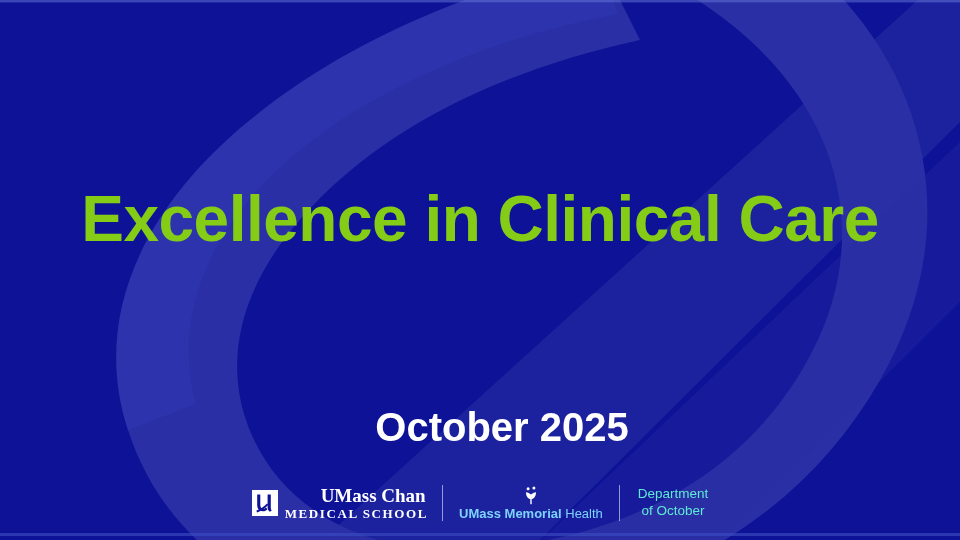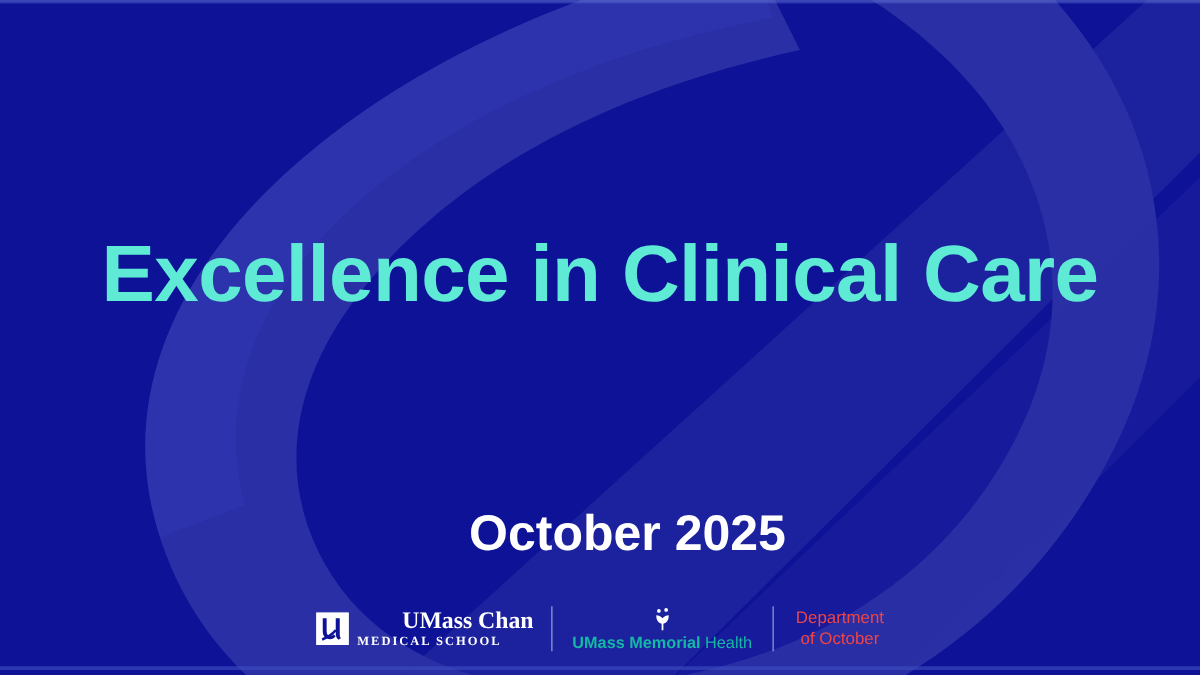--- a/index.html
+++ b/index.html
@@ -33,21 +33,21 @@
     width: 960px;
     text-align: center;
   }
   .slide-title {
     margin: 0;
     font-family: "Liberation Sans", sans-serif;
     font-size: 64px;
     font-weight: 700;
     letter-spacing: -0.5px;
     line-height: 1.05;
-    color: #5eead4;
+    color: #84cc16;
     white-space: nowrap;
   }
 
   
   .subtitle-block {
     position: absolute;
     left: 0;
     top: 405px;
     width: 956px;
     text-align: center;
@@ -106,21 +106,21 @@
     font-size: 19px;
     font-weight: 700;
     color: #FFFFFF;
     letter-spacing: 0px;
     line-height: 1.05;
     white-space: nowrap;
     margin-left: 36px;
   }
   .chan-sub {
     font-family: "Liberation Serif", serif;
-    font-size: 10px;
+    font-size: 13px;
     font-weight: 700;
     color: #FFFFFF;
     letter-spacing: 1.6px;
     margin-top: 2px;
     white-space: nowrap;
   }
 
   .logo-divider {
     width: 1px;
     height: 36px;
@@ -139,36 +139,36 @@
   .umm-mark {
     width: 16px;
     height: 19px;
     display: block;
     margin-bottom: 2px;
   }
   .umm-words {
     font-size: 13px;
     line-height: 1;
     white-space: nowrap;
-    color: #14b8a6;
+    color: #7dd3fc;
   }
   .umm-bold { font-weight: 700; }
   .umm-light { font-weight: 400; }
 
   
   .dept-lockup {
     padding-left: 18px;
     display: flex;
     flex-direction: column;
     justify-content: center;
   }
   .dept-line {
     font-size: 13.5px;
     font-weight: 400;
-    color: #ef4444;
+    color: #5eead4;
     line-height: 1.25;
     white-space: nowrap;
   }
 
   
   .edge-line-top {
     position: absolute;
     left: 0; top: 0;
     width: 960px; height: 2px;
     background: rgba(120,140,220,0.30);

